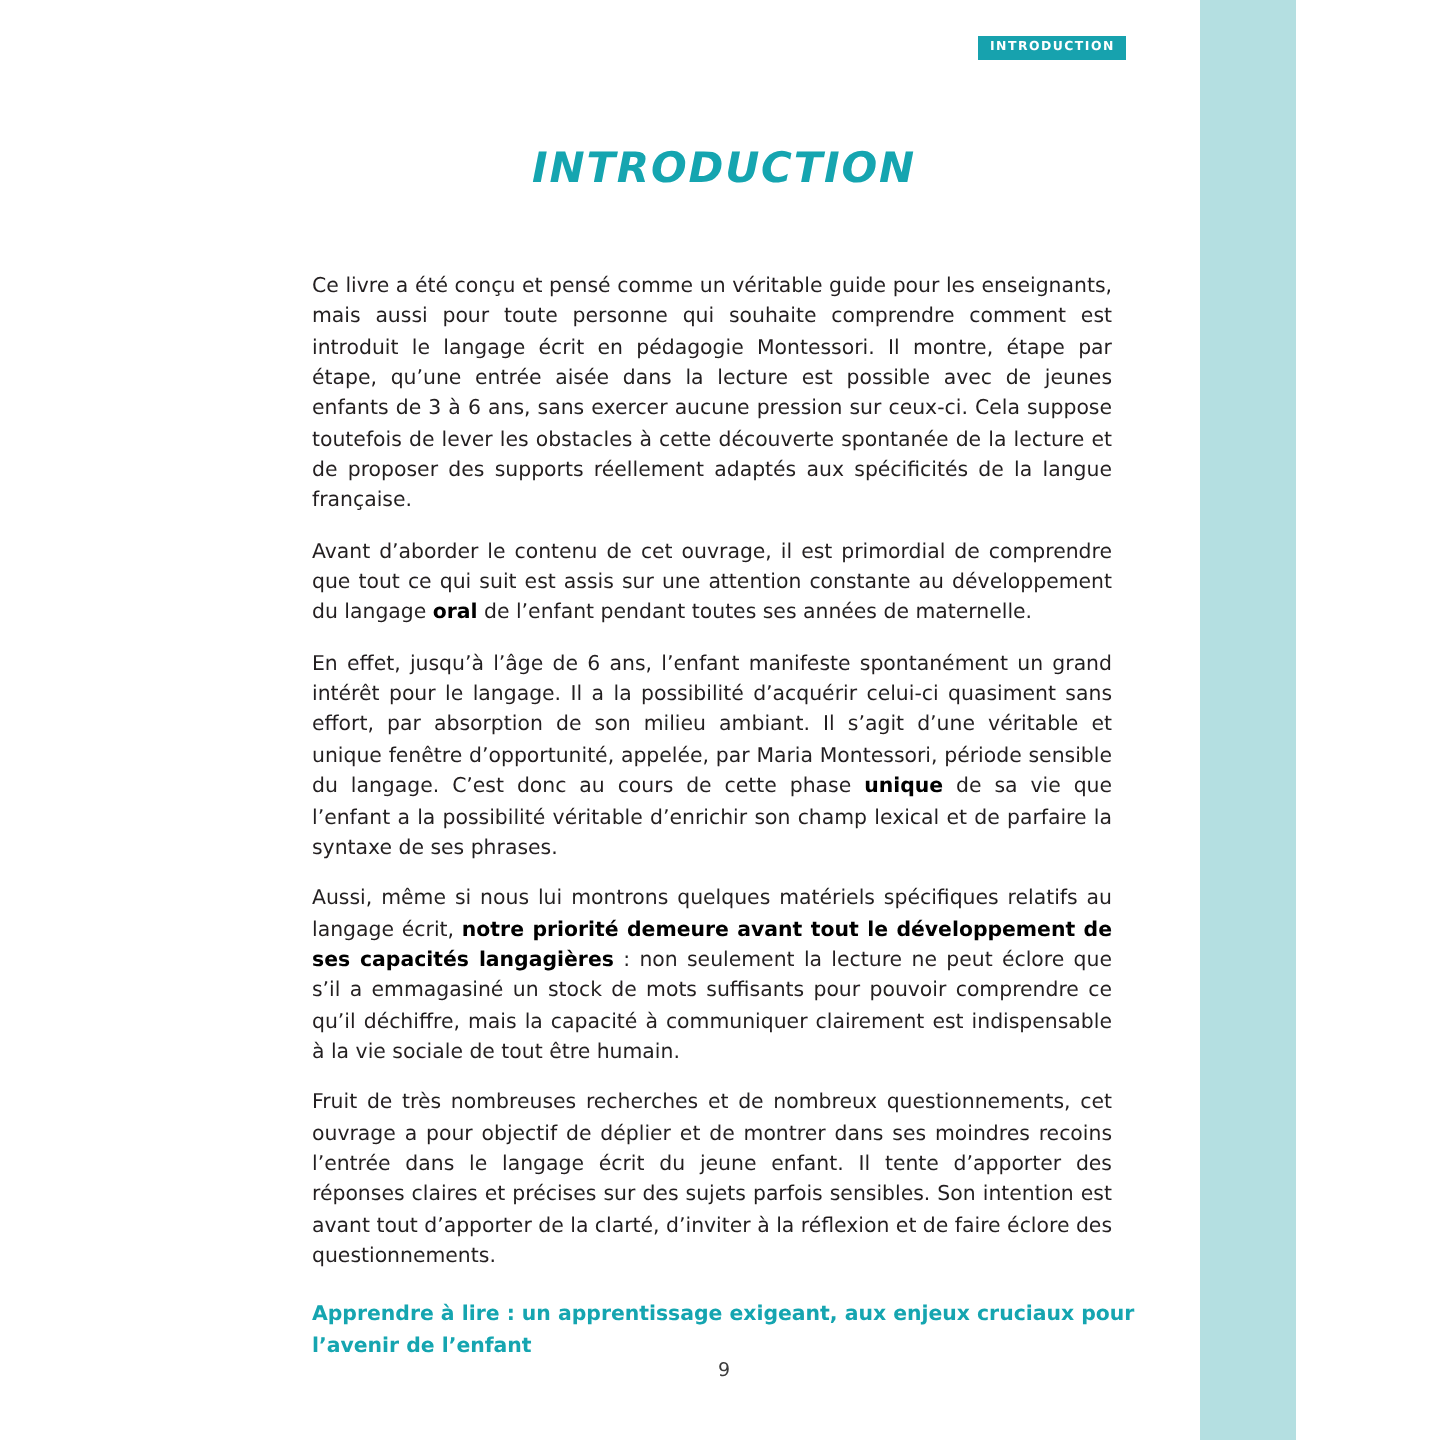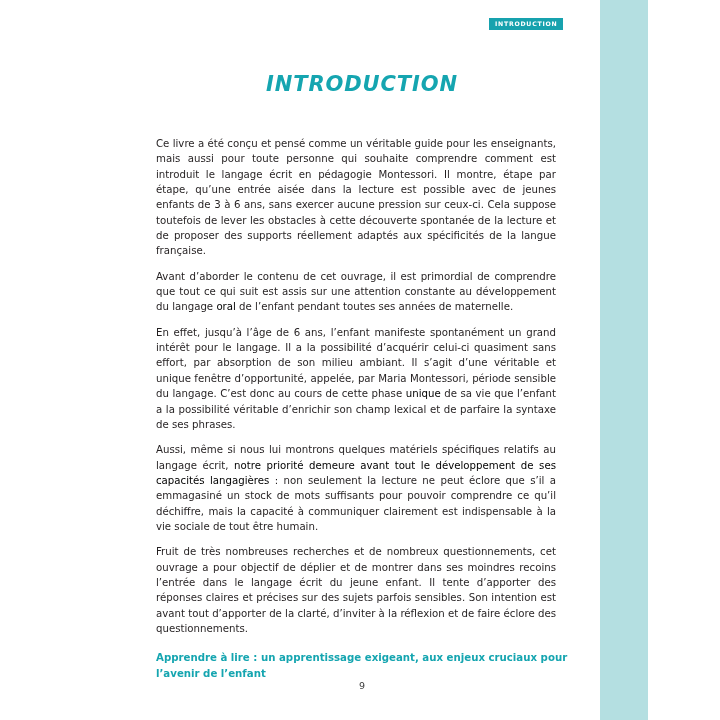--- a/index.html
+++ b/index.html
@@ -69,21 +69,21 @@
   .para {
     margin: 0 12px 10px 0;
     font-size: 10.2px;
     line-height: 15.35px;
     color: #231f20;
     text-align: justify;
     hyphens: manual;
     font-family: "DejaVu Sans", "Liberation Sans", sans-serif;
   }
   .para b {
-    font-weight: normal;
+    font-weight: bold;
     color: #000000;
   }
   .subhead {
     margin: 14px 0 11px 0;
     font-size: 10.2px;
     line-height: 15.35px;
     color: #15a5b0;
     font-weight: bold;
     text-align: left;
   }

